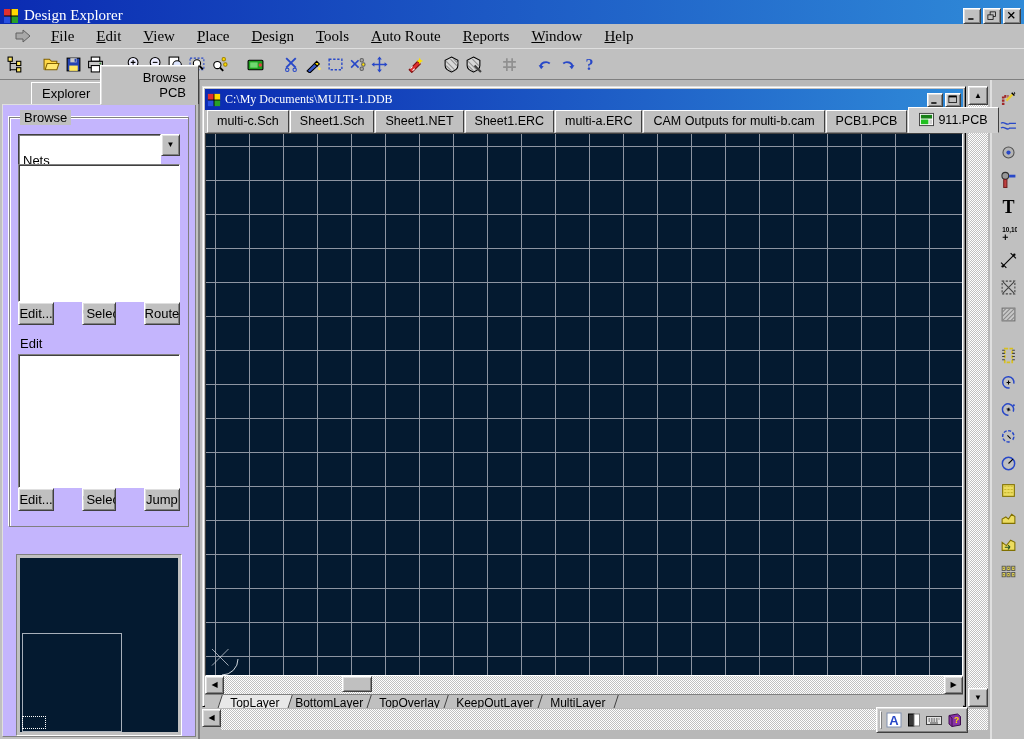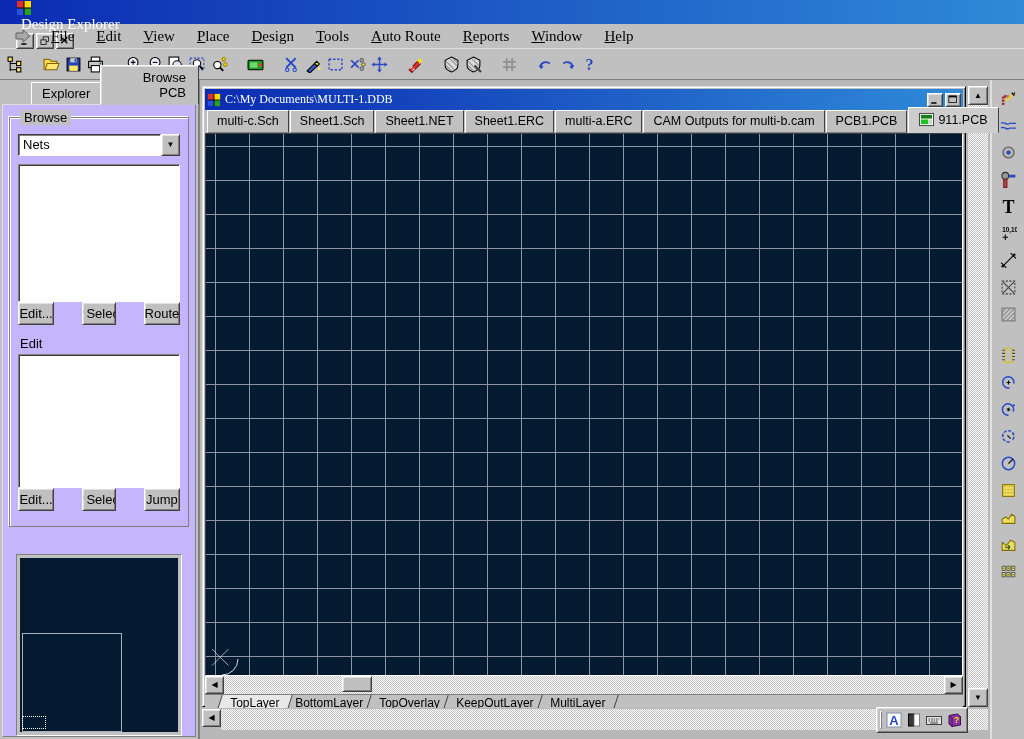--- a/index.html
+++ b/index.html
@@ -6,21 +6,21 @@
   html,body { width:1024px; height:739px; overflow:hidden; }
   body { background:#c0c0c0; font-family:"Liberation Sans", sans-serif; font-size:12px; color:#000; position:relative; }
 
   
   .raised { background:#c0c0c0; border:1px solid; border-color:#ffffff #404040 #404040 #ffffff; box-shadow:inset 1px 1px 0 #dfdfdf, inset -1px -1px 0 #808080; }
   .btn { background:#c0c0c0; border:1px solid; border-color:#ffffff #404040 #404040 #ffffff; box-shadow:inset 1px 1px 0 #dfdfdf, inset -1px -1px 0 #808080; display:flex; align-items:center; justify-content:center; cursor:default; }
   .checker { background-color:#c0c0c0; background-image:linear-gradient(45deg,#ffffff 25%,transparent 25%,transparent 75%,#ffffff 75%),linear-gradient(45deg,#ffffff 25%,transparent 25%,transparent 75%,#ffffff 75%); background-size:2px 2px; background-position:0 0,1px 1px; }
   .arrowglyph { font-size:8px; line-height:1; color:#000; }
 
   
-  #titlebar { height:24px; display:flex; align-items:flex-start; padding:0 16px; background:linear-gradient(to right,var(--tb1),var(--tb2));flex-direction:column; }
+  #titlebar { height:24px; display:flex; align-items:flex-end; padding:0 3px; background:linear-gradient(to right,var(--tb1),var(--tb2)); }
   #titlebar .title { color:#fff; font-family:"Liberation Serif", serif; font-size:15px; margin-left:5px; flex:1; }
   .winbtns { display:flex; gap:2px; }
   .winbtn { width:18px; height:16px; }
 
   
   #menubar { height:25px; display:flex; align-items:center; border-bottom:1px solid #dfdfdf; padding-left:6px; }
   #menu-arrow { width:34px; display:flex; align-items:center; justify-content:center; }
   .menu-item { font-family:"Liberation Serif", serif; font-size:15px; padding:2px 11px; white-space:nowrap; }
 
   
@@ -33,21 +33,21 @@
 
   
   #left-panel { width:200px; height:659px; position:relative; border-right:2px solid #808080; }
   #lp-tabs { position:absolute; top:2px; left:3px; height:23px; display:flex; align-items:flex-end;padding-left:28px; }
   .lp-tab { padding:3px 10px 3px 10px; background:#c0c0c0; border:1px solid; border-color:#fff #404040 #c0c0c0 #fff; font-size:13px; margin-right:-1px; }
   .lp-tab.active { padding:4px 12px; position:relative; z-index:2; border-bottom-color:#c0c0c0; box-shadow:inset 1px 1px 0 #dfdfdf;text-align:right; }
   #lp-body { position:absolute; top:24px; left:2px; right:2px; bottom:2px; border:1px solid; border-color:#dfdfdf #808080 #808080 #dfdfdf; background:#c4b5fd;text-decoration:underline; }
   #browse-group { position:absolute; top:12px; left:6px; right:6px; height:410px; border:1px solid #808080; box-shadow:1px 1px 0 #fff inset, -1px -1px 0 #fff; }
   #browse-label { position:absolute; top:-8px; left:10px; background:#c0c0c0; padding:0 4px; font-size:13px; }
   #browse-dropdown { position:absolute; top:16px; left:8px; right:8px; height:22px; display:flex; }
-  #browse-dropdown .value { flex:1; background:#fff; border:1px solid; border-color:#404040 #fff #fff #404040; box-shadow:inset 1px 1px 0 #808080; padding:2px 4px; font-size:13px; }
+  #browse-dropdown .value { flex:1; background:#fff; border:1px solid; border-color:#404040 #fff #fff #404040; box-shadow:inset 1px 1px 0 #808080; padding:18px 4px; font-size:13px; }
   #dd-btn { width:19px; }
   .listbox { position:absolute; left:8px; right:8px; background:#fff; border:1px solid; border-color:#808080 #fff #fff #808080; box-shadow:inset 1px 1px 0 #404040; }
   #browse-list { top:46px; height:138px; }
   .lp-btnrow { position:absolute; left:8px; right:8px; height:23px; display:flex;gap:28px; }
   #browse-btns { top:184px; }
   .lp-btn { height:23px; font-size:13px; overflow:hidden; white-space:nowrap; }
   .lp-btn .mini-ico { margin-right:2px; flex:0 0 auto; }
   #nodes-label { position:absolute; top:218px; left:10px; font-size:13px; }
   #nodes-list { top:236px; height:134px; }
   #nodes-btns { top:370px; }

